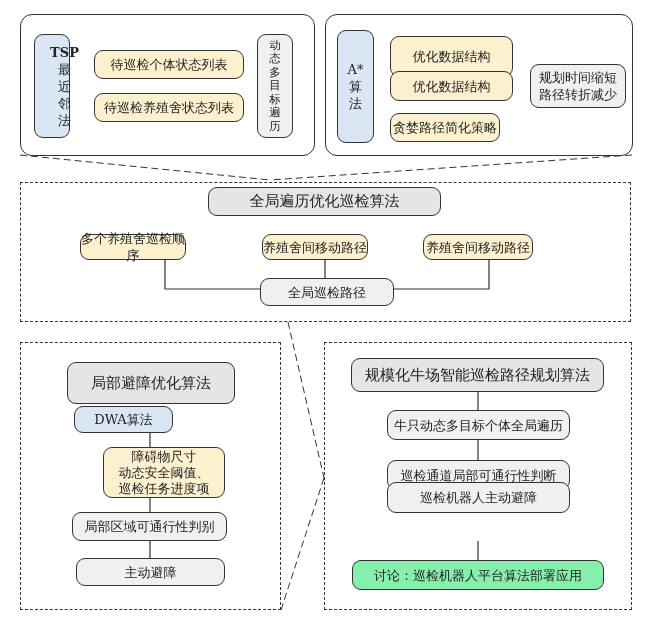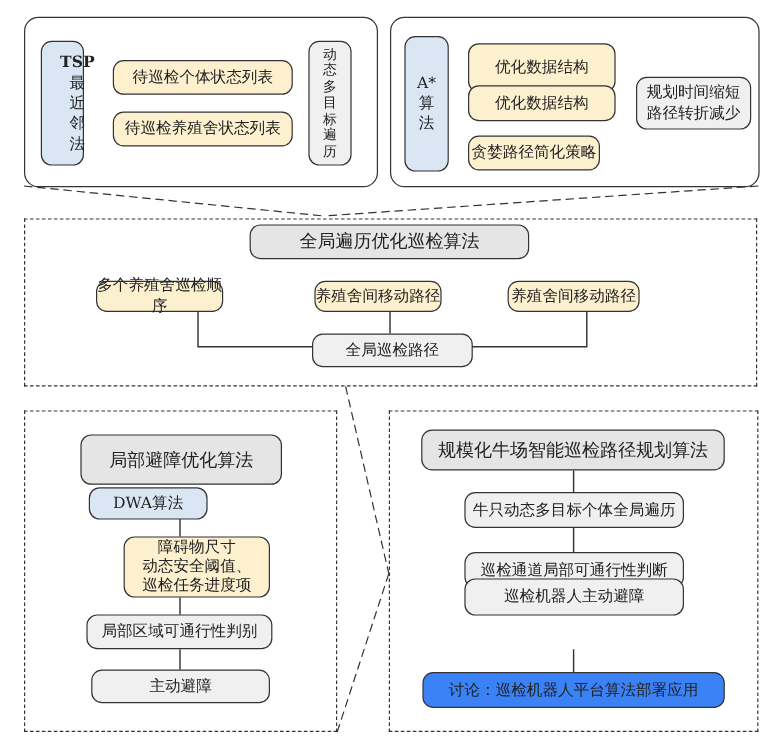--- a/index.html
+++ b/index.html
@@ -8,21 +8,21 @@
   .abs { position:absolute; box-sizing:border-box; }
   .panel { border:1.3px solid #333; border-radius:12px; background:#fff; }
   .dash { border:1.3px dashed #333; }
   .node { position:absolute; box-sizing:border-box; border:1.3px solid #333; border-radius:9px;
           display:flex; align-items:center; justify-content:center; text-align:center;
           font-size:13px; line-height:17px; color:#222; }
   .blue { background:#dae6f3; }
   .yellow { background:#fdf0cf; }
   .gray { background:#f0f0f0; }
   .green { background:#e5e5e5; }
-  .peach { background:#3b82f6; }
+  .peach { background:#86efac; }
   .vtext { flex-direction:column; }
   svg.lines { position:absolute; left:0; top:0; pointer-events:none; }
   .title { font-size:15px; }
 </style>
 </head>
 <body>
 
 <svg class="lines" width="650" height="621">
   <g stroke="#333" stroke-width="1.2" fill="none">
 

